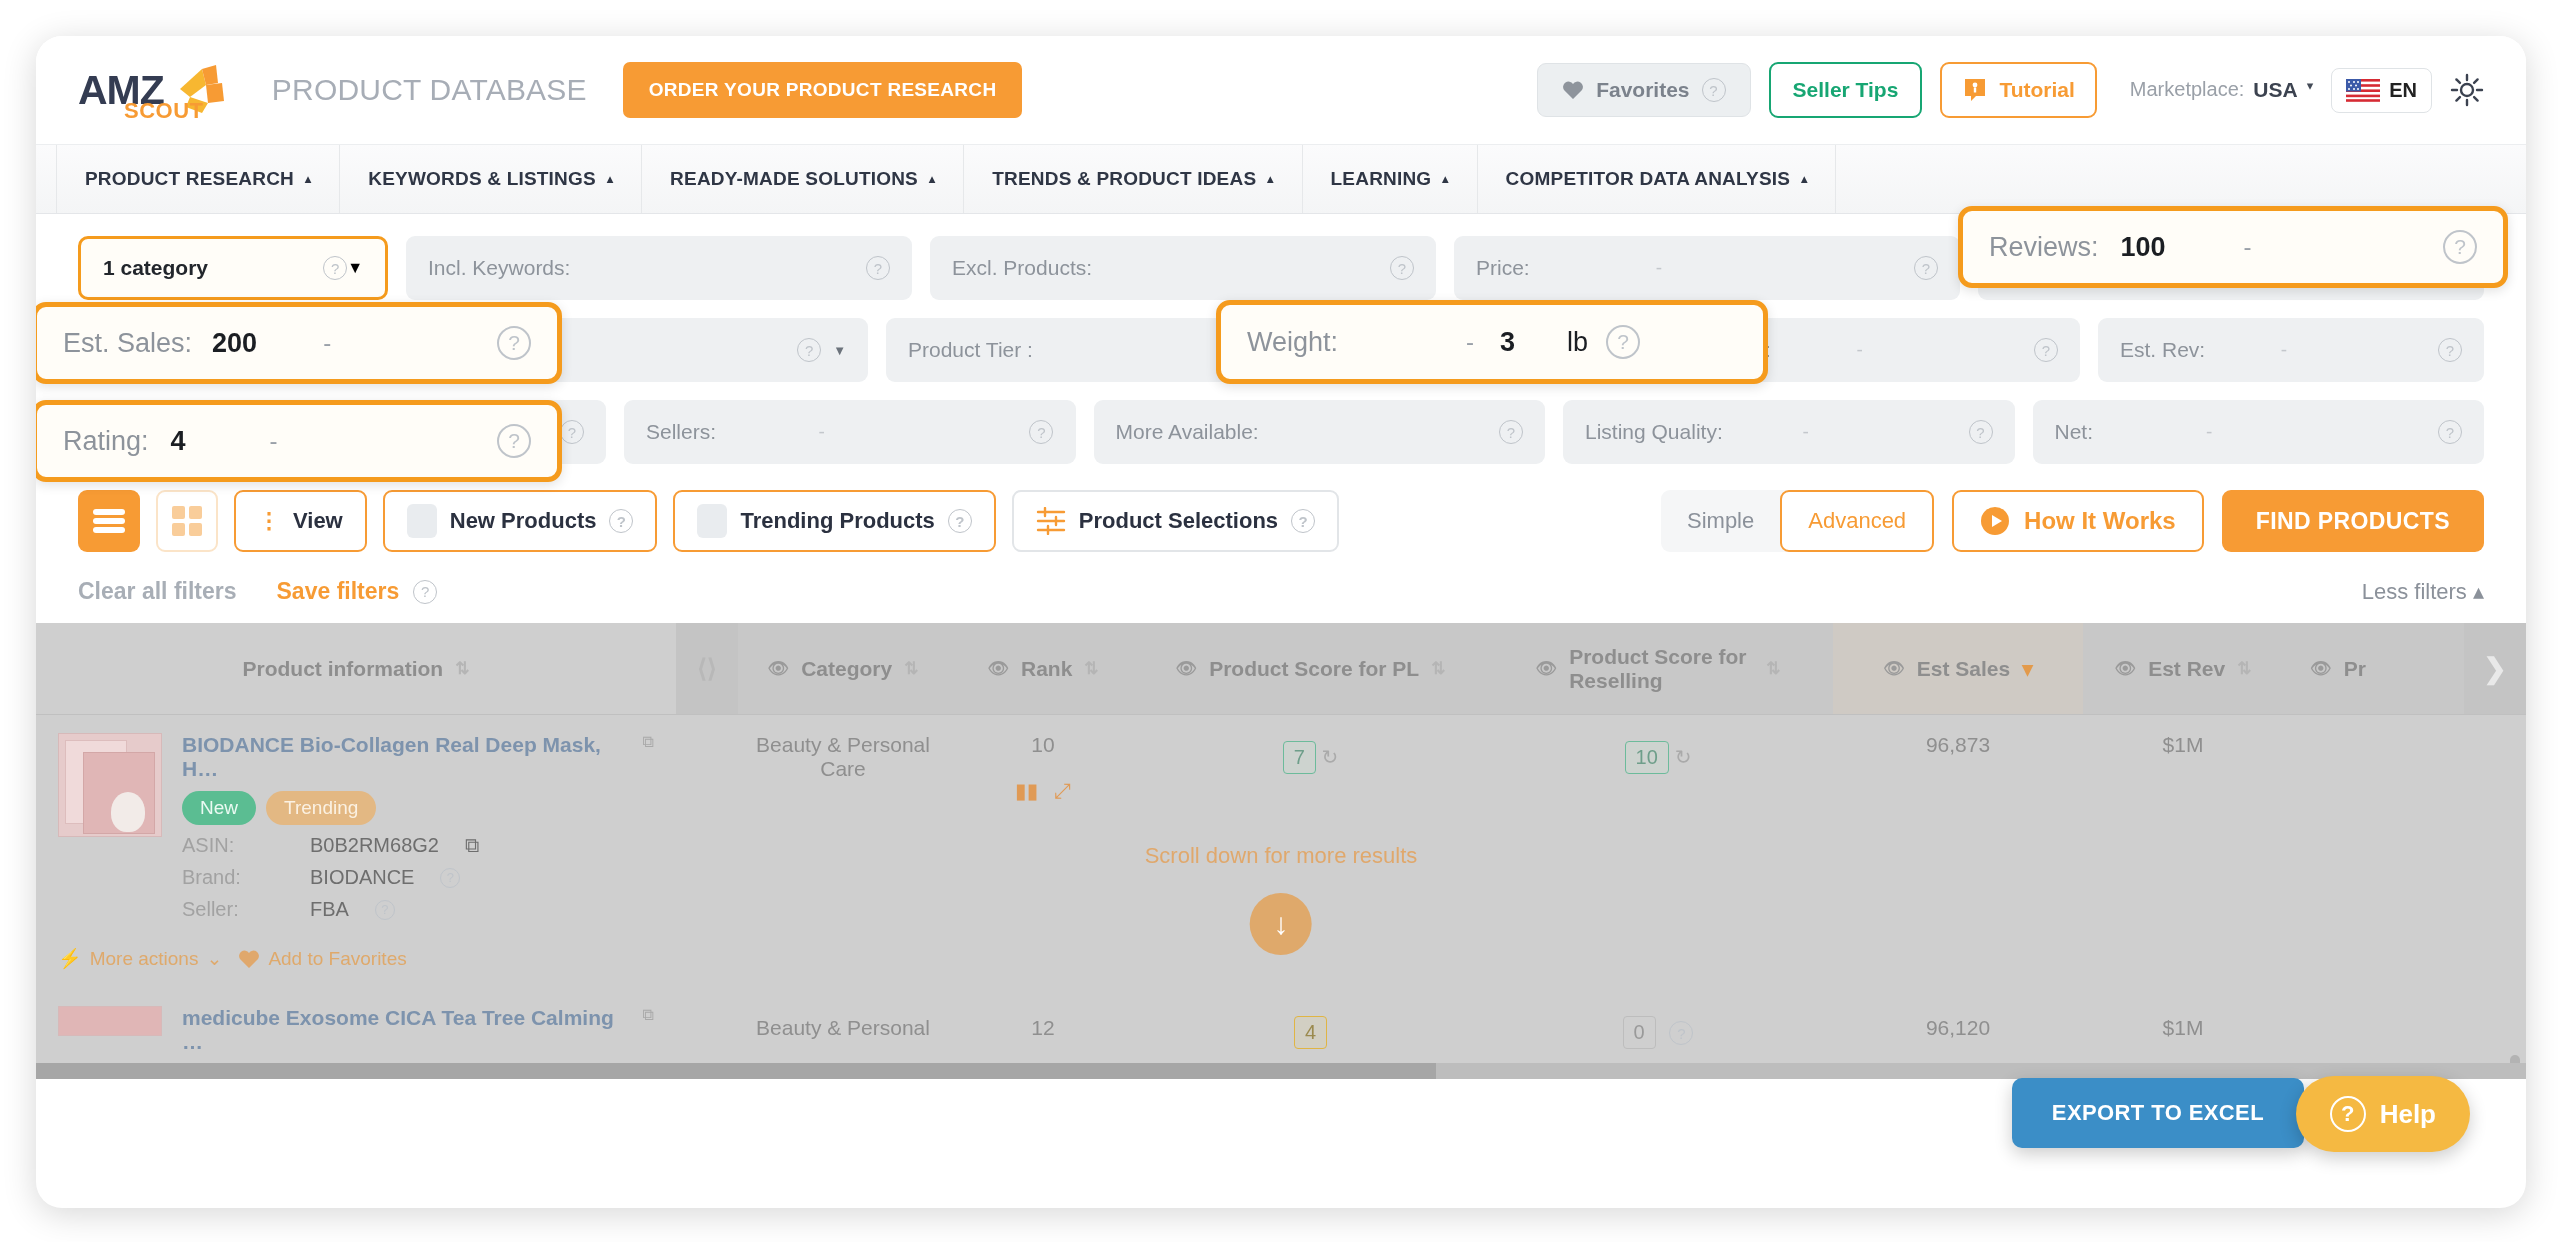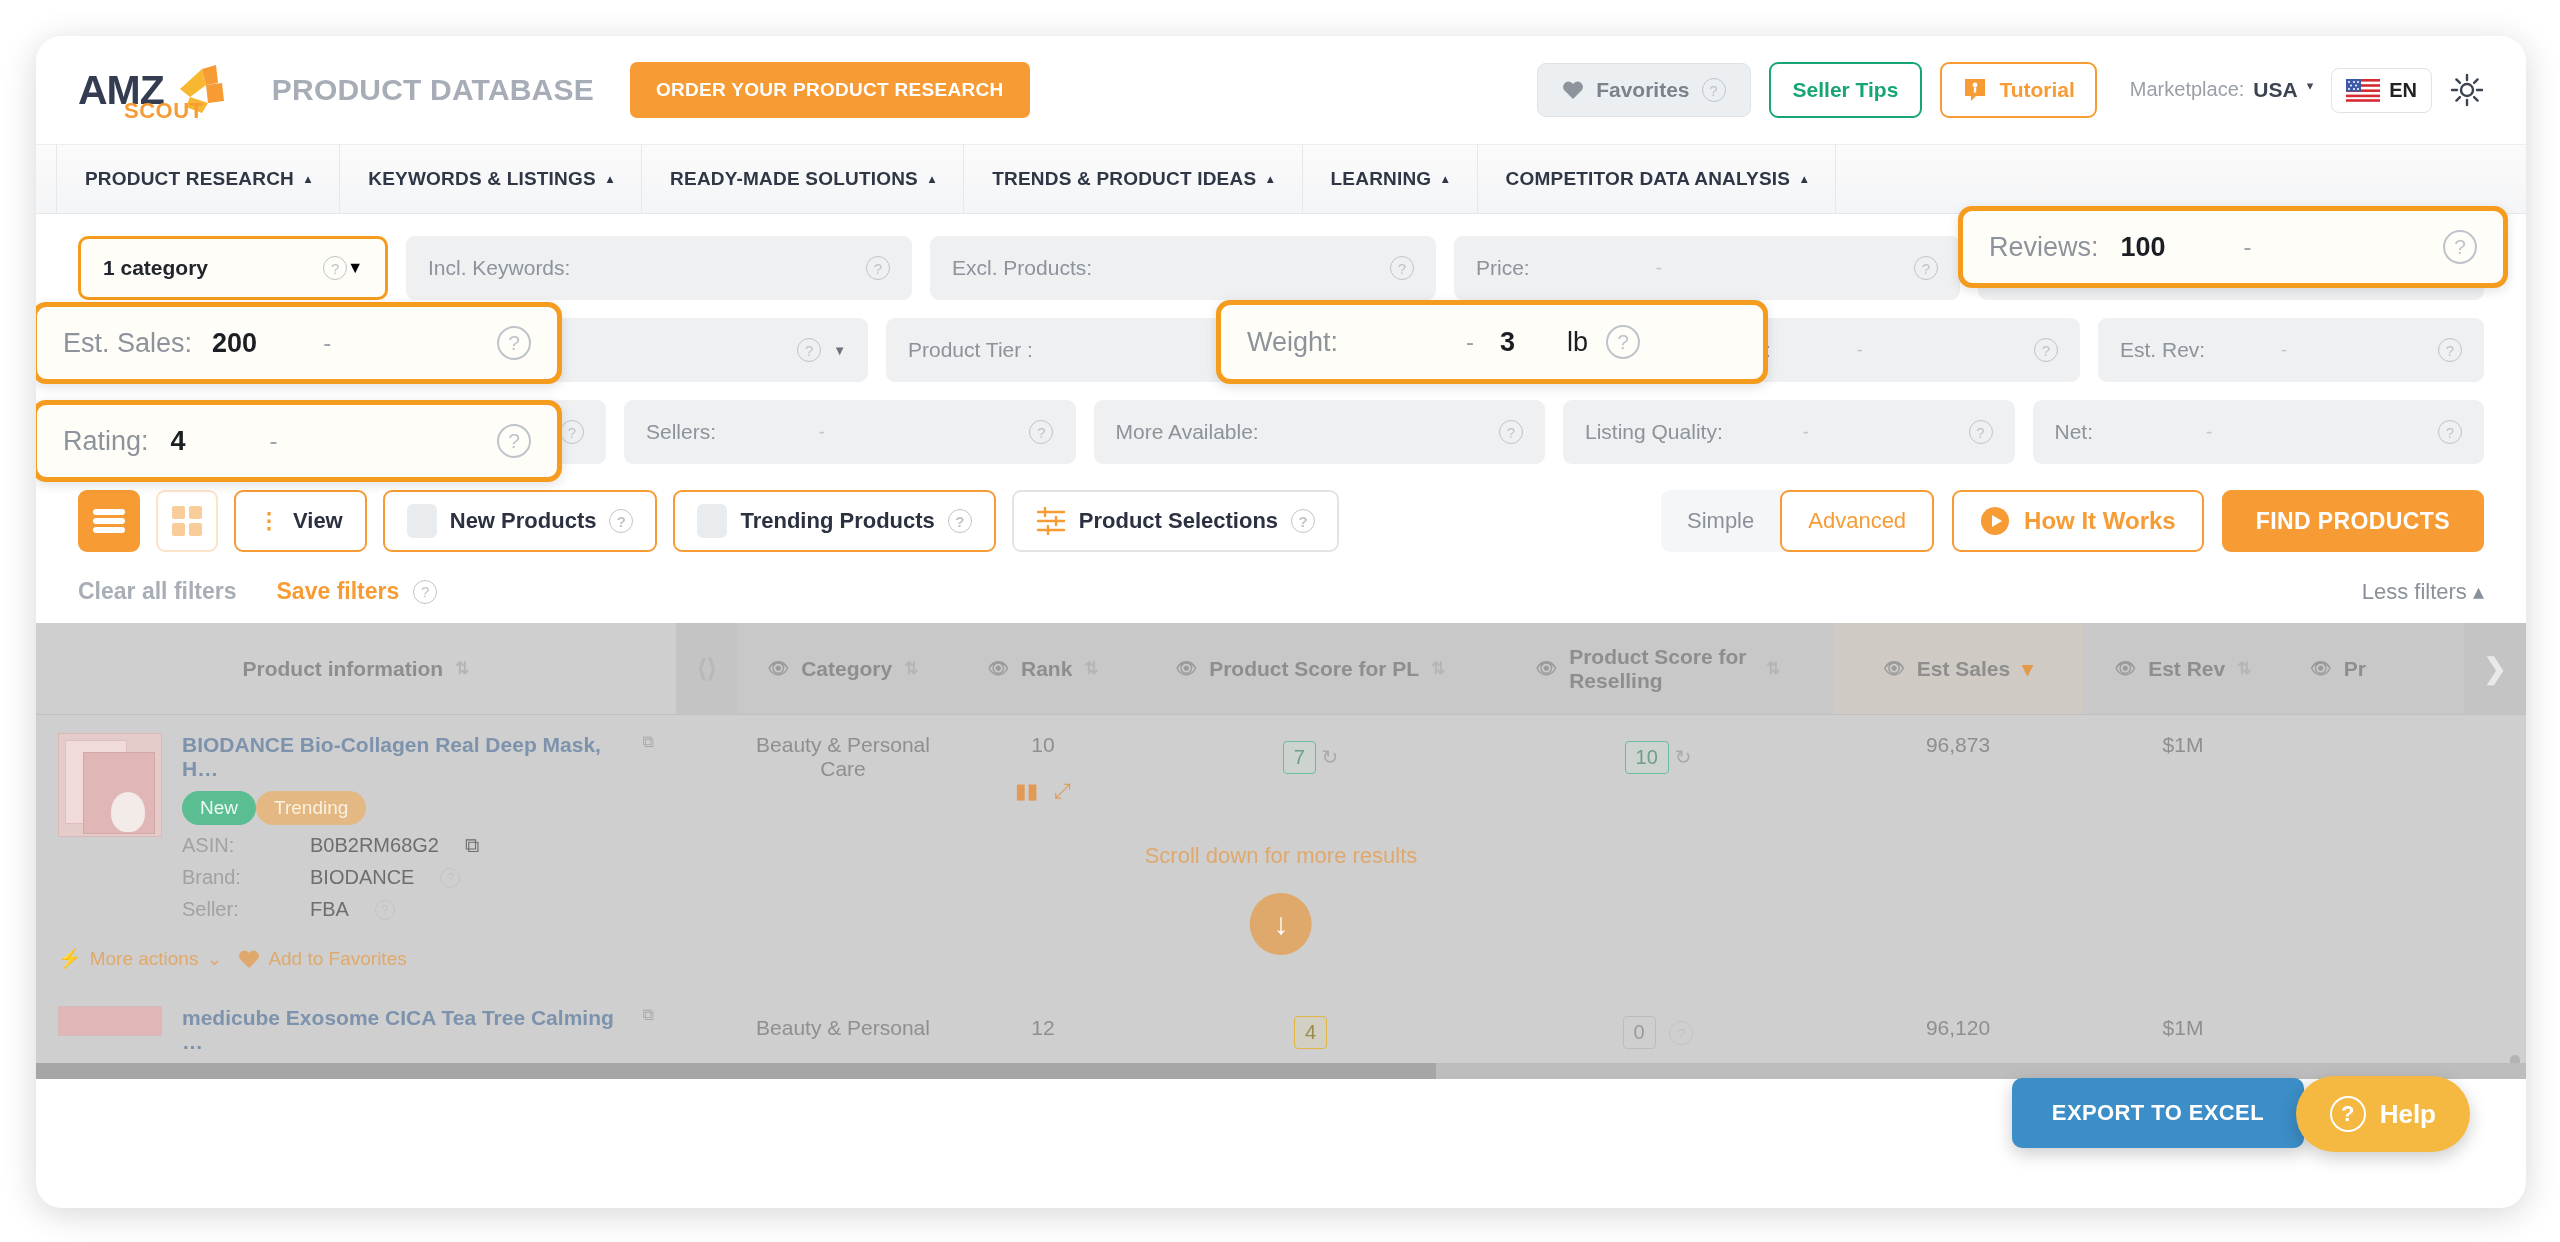--- a/index.html
+++ b/index.html
@@ -38,21 +38,21 @@
     font-size: 41px; font-weight: 800; letter-spacing: -1px;
     color: #343c52; line-height: 1;
   }
   .logo-scout {
     position: absolute; left: 46px; top: 30px;
     font-size: 22px; font-weight: 800; color: #f79b34; letter-spacing: 0.5px;
   }
   .logo-mark { width: 66px; height: 54px; margin-left: 8px; }
   .product-db {
     margin-left: 34px;
-    font-size: 30px; font-weight: 700; color: #a7adb6; letter-spacing: 0.2px;
+    font-size: 30px; font-weight: 400; color: #a7adb6; letter-spacing: 0.2px;
   }
   .order-btn {
     margin-left: 36px;
     background: #f79b34; color: #fff;
     font-size: 19px; font-weight: 800; letter-spacing: 0.3px;
     padding: 17px 26px; border-radius: 7px; border: none; cursor: pointer;
     white-space: nowrap;
   }
   .header-right {
     margin-left: auto; display: flex; align-items: center; gap: 18px;
@@ -251,21 +251,21 @@
   .cell { padding: 18px 16px; font-size:21px; color:#8f8f8f; text-align:center;}
   .prodcell {
     width: 640px; display:flex; gap: 20px; padding: 18px 22px;
     background:#cfcfcf;
   }
   .thumb {
     width: 104px; height: 104px; background:#e6cbcb;
     border:1px solid #d7b9b9; flex:0 0 auto; position:relative; overflow:hidden;
   }
   .ptitle { font-size: 21px; color:#7d93ad; font-weight:700; }
-  .badges { display:flex; gap: 0; margin-top: 10px; }
+  .badges { display:flex; gap: 10px; margin-top: 10px; }
   .badge-new { background:#5bbd92; color:#eafaf2; font-size:19px; padding:6px 18px; border-radius:18px;}
   .badge-trend { background:#e3b883; color:#fbf1e2; font-size:19px; padding:6px 18px; border-radius:18px;}
   .kv { display:flex; margin-top:9px; font-size:20px; }
   .kv .k { color:#a2a2a2; width: 128px; }
   .kv .v { color:#6e6e6e; display:flex; align-items:center; gap:26px;}
   .rowacts { display:flex; gap: 16px; padding: 8px 22px 14px 22px; background:#cfcfcf; width:640px;}
   .act { font-size:19px; color:#dfa96b; display:flex; align-items:center; gap:8px; }
   .scroll-hint {
     position:absolute; left: 50%; transform: translateX(-50%); top: 128px;
     text-align:center; color:#e0a86c; font-size:22px;

